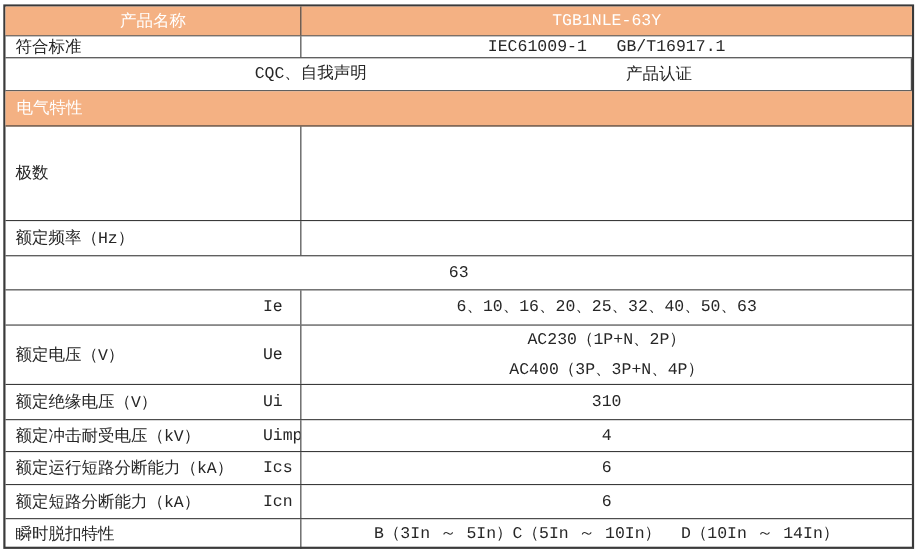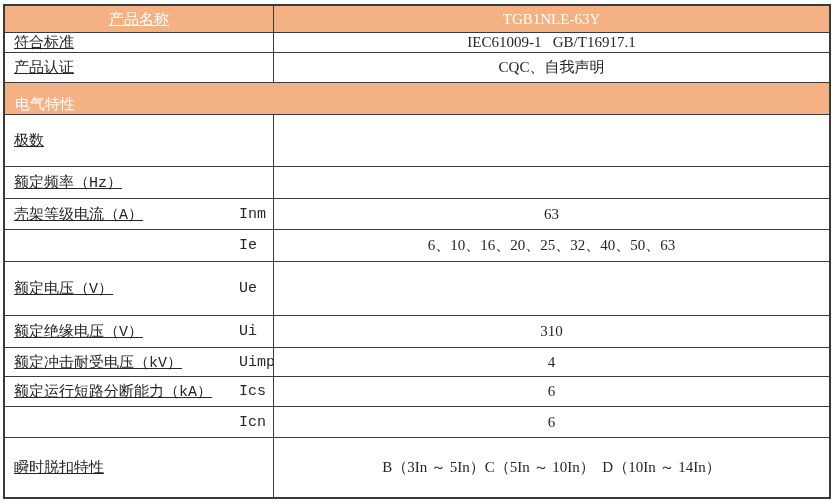--- a/index.html
+++ b/index.html
@@ -20,32 +20,32 @@
     display:flex;flex-direction:column;background:#fff;
   }
   .row{
     display:flex;flex:0 0 auto;box-sizing:border-box;
     border-bottom:1px solid var(--border);
   }
   .row:last-child{border-bottom:none;flex:1 1 auto;}
   .cell{box-sizing:border-box;display:flex;align-items:center;overflow:hidden;}
   .cell.left{
     width:269px;flex:0 0 269px;border-right:1px solid var(--border);
-    position:relative;padding-left:9px;text-decoration:underline;
+    position:relative;padding-left:9px;
   }
   .cell.right{
-    flex:1;flex-direction:column;justify-content:center;text-align:center;font-family:Liberation Serif, serif;
+    flex:1;flex-direction:column;justify-content:center;text-align:center;
   }
   .line{white-space:pre;line-height:27px;}
   .sym{position:absolute;left:234px;top:0;bottom:0;display:flex;align-items:center;}
   .head-cell{background:var(--hbg);color:var(--htx);}
   .head-cell.left{padding-left:0;justify-content:center;}
   .band{
     background:var(--hbg);color:var(--htx);
-    align-items:flex-end;padding-left:10px;
+    align-items:center;padding-left:10px;
   }
 </style>
 </head>
 <body>
 
 <div class="tbl">
 
   <div class="row" style="height:27px">
     <div class="cell left head-cell">
       <span>产品名称</span>
@@ -58,71 +58,71 @@
   <div class="row" style="height:20px">
     <div class="cell left">
       <span class="lbl">符合标准</span>
     </div>
     <div class="cell right">
       <div class="line">IEC61009-1   GB/T16917.1</div>
     </div>
   </div>
 
   <div class="row" style="height:30px">
+    <div class="cell right">
+      <div class="line">CQC、自我声明</div>
+    </div>
     <div class="cell left">
       <span class="lbl">产品认证</span>
-    </div>
-    <div class="cell right">
-      <div class="line">CQC、自我声明</div>
     </div>
   </div>
 
   <div class="row band" style="height:32px">
     <span>电气特性</span>
   </div>
 
-  <div class="row" style="height:52px">
+  <div class="row" style="height:86px">
     <div class="cell left">
       <span class="lbl">极数</span>
       <span class="sym"></span>
     </div>
     <div class="cell right">
     </div>
   </div>
 
   <div class="row" style="height:32px">
     <div class="cell left">
       <span class="lbl">额定频率（Hz）</span>
       <span class="sym"></span>
     </div>
   </div>
 
   <div class="row" style="height:31px">
-    <div class="cell left">
-      <span class="lbl">壳架等级电流（A）</span>
-      <span class="sym">Inm</span>
-    </div>
     <div class="cell right">
       <div class="line">63</div>
     </div>
   </div>
 
   <div class="row" style="height:32px">
     <div class="cell left">
       <span class="sym">Ie</span>
     </div>
     <div class="cell right">
       <div class="line">6、10、16、20、25、32、40、50、63</div>
     </div>
   </div>
 
   <div class="row" style="height:54px">
     <div class="cell left">
       <span class="lbl">额定电压（V）</span>
       <span class="sym">Ue</span>
+    </div>
+    <div class="cell right">
+      <div class="line">AC230（1P+N、2P）</div>
+      <div class="line">AC400（3P、3P+N、4P）</div>
     </div>
   </div>
 
   <div class="row" style="height:32px">
     <div class="cell left">
       <span class="lbl">额定绝缘电压（V）</span>
       <span class="sym">Ui</span>
     </div>
     <div class="cell right">
       <div class="line">310</div>
@@ -144,20 +144,21 @@
       <span class="lbl">额定运行短路分断能力（kA）</span>
       <span class="sym">Ics</span>
     </div>
     <div class="cell right">
       <div class="line">6</div>
     </div>
   </div>
 
   <div class="row" style="height:31px">
     <div class="cell left">
+      <span class="lbl">额定短路分断能力（kA）</span>
       <span class="sym">Icn</span>
     </div>
     <div class="cell right">
       <div class="line">6</div>
     </div>
   </div>
 
   <div class="row" style="height:29px">
     <div class="cell left">
       <span class="lbl">瞬时脱扣特性</span>

